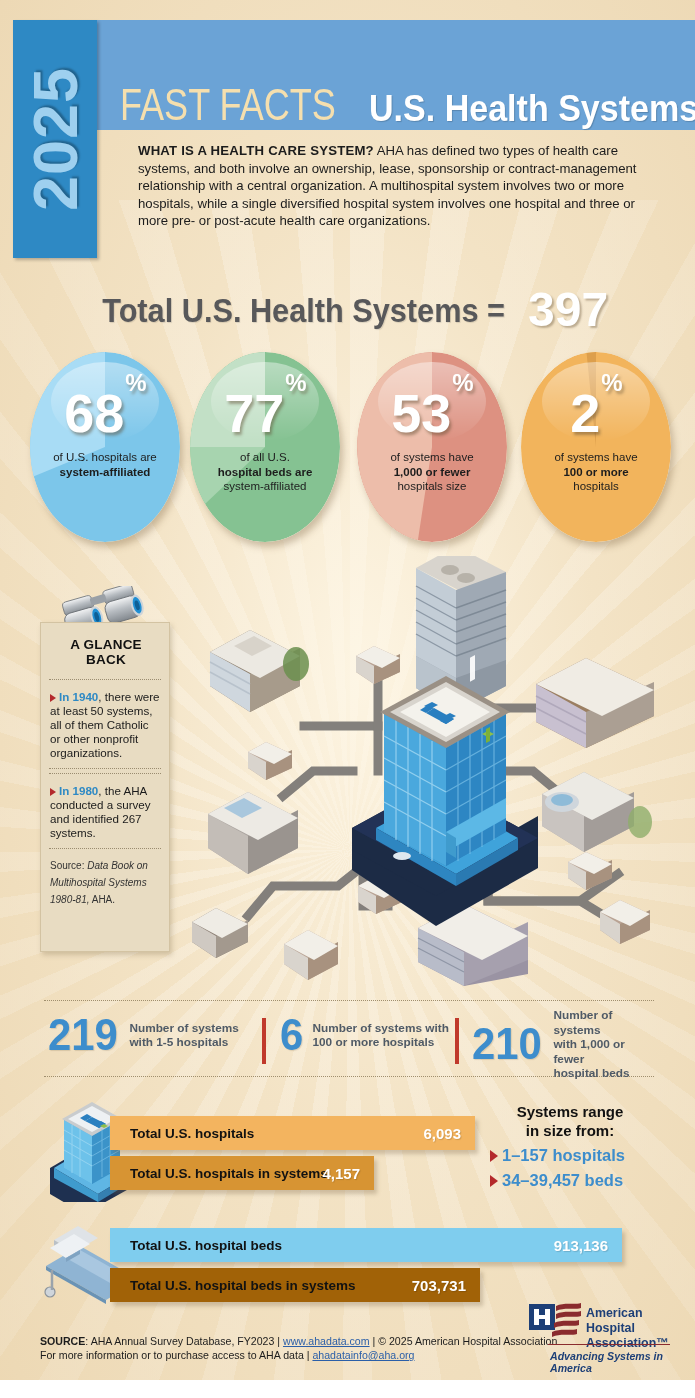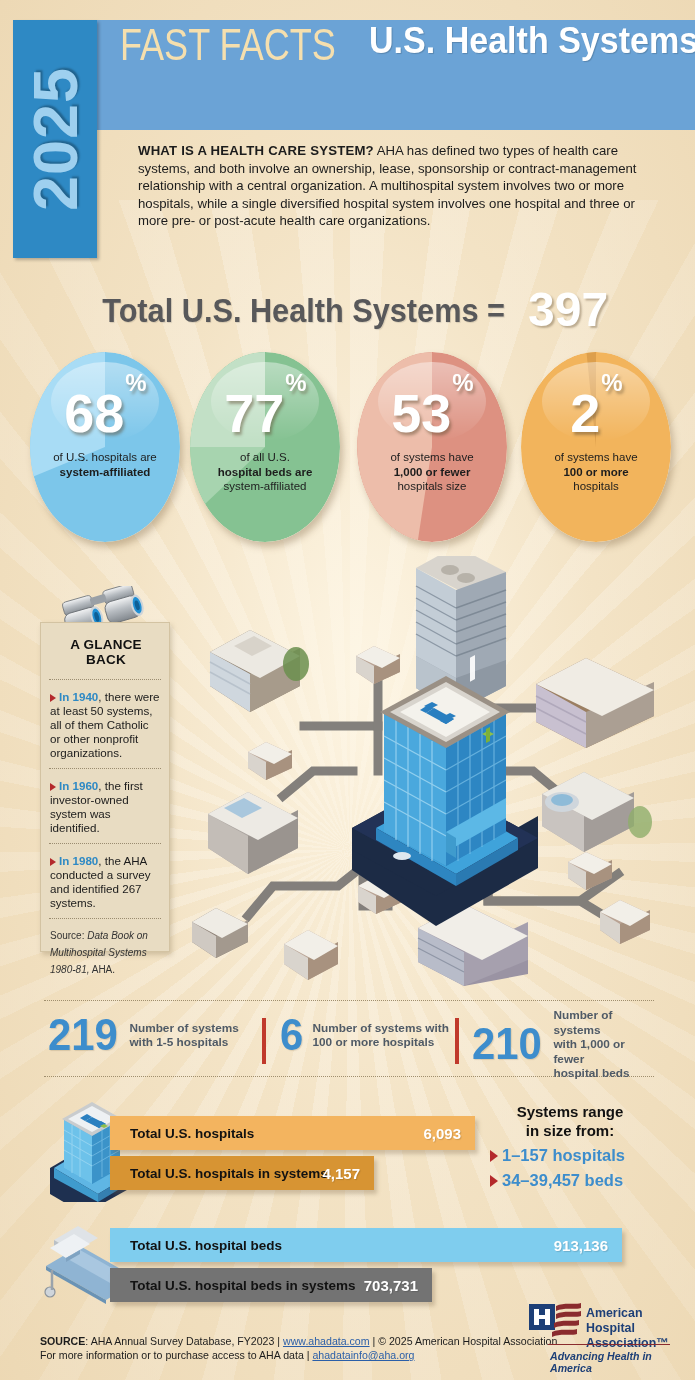--- a/index.html
+++ b/index.html
@@ -43,21 +43,21 @@
   #year-text{
     position:absolute; left:-77px; top:77px; width:238px; height:84px;
     transform:rotate(-90deg);
     display:flex; align-items:center; justify-content:center;
     font-size:63px; font-weight:bold; letter-spacing:1px;
     color:#9ed0ef; text-shadow:2px 2px 2px rgba(0,0,0,.28);
     font-family:"Liberation Sans", sans-serif;
   }
   #hdr-inner{
     position:absolute; left:120px; top:20px; height:110px; width:560px;
-    display:flex; align-items:flex-start;
+    display:flex; align-items:flex-end;
   }
   #ff{
     font-size:44px; color:#f5dfae; letter-spacing:0px;
     font-family:"Liberation Sans Narrow","Liberation Sans",sans-serif;
     transform:scaleX(.82); transform-origin:left center;
     white-space:nowrap; font-weight:400;
   }
   #ff-div{ width:3px; height:60px; background:#c0392b; margin:0 14px 0 -28px; }
   #ff-title{
     font-size:37px; font-weight:bold; color:#ffffff; white-space:nowrap;
@@ -522,23 +522,20 @@
 
   <div id="glance">
     <div id="glance-head">A GLANCE BACK</div>
     <div class="dotrule"></div>
 
     <div class="gitem">
       <span class="tri"></span><span class="yr">In 1940</span><span>, there were at least 50 systems, all of them Catholic or other nonprofit organizations.</span>
     </div>
     <div class="dotrule"></div>
 
-    <div class="gitem">
-      <span class="tri"></span><span class="yr">In 1960</span><span>, the first investor-owned system was identified.</span>
-    </div>
     <div class="dotrule"></div>
 
     <div class="gitem">
       <span class="tri"></span><span class="yr">In 1980</span><span>, the AHA conducted a survey and identified 267 systems.</span>
     </div>
     <div class="dotrule"></div>
 
     <div id="gsrc">
       <span>Source:</span><i> Data Book on Multihospital Systems 1980-81,</i><span> AHA.</span>
     </div>
@@ -632,21 +629,21 @@
     <div class="bar" style="left:74px;top:56px;width:264px;background:#d79433;">
       <span class="bl">Total U.S. hospitals in systems</span>
       <span class="bv">4,157</span>
     </div>
 
     <div class="bar" style="left:74px;top:128px;width:512px;background:#7fcdee;">
       <span class="bl">Total U.S. hospital beds</span>
       <span class="bv">913,136</span>
     </div>
 
-    <div class="bar" style="left:74px;top:168px;width:322px;background:#737373;">
+    <div class="bar" style="left:74px;top:168px;width:370px;background:#a16207;">
       <span class="bl">Total U.S. hospital beds in systems</span>
       <span class="bv">703,731</span>
     </div>
 
     <div id="rangebox">
       <div class="rh">Systems range</div>
       <div class="rh">in size from:</div>
       <div class="ri">
         <span class="tri"></span><span>1–157 hospitals</span>
       </div>
@@ -680,17 +677,17 @@
           <path d="M26 21 C34 17 44 20 51 18 L51 23 C44 25 34 22 26 26 Z"></path>
           <path d="M24 30 C32 26 42 29 49 27 L49 32 C42 34 32 31 24 35 Z"></path>
         </g>
       </svg>
     </div>
     <div class="lt">
       <div>American Hospital</div>
       <div>Association™</div>
     </div>
     <div class="ld"></div>
-    <div class="ls">Advancing Health in America</div>
+    <div class="ls">Advancing Systems in America</div>
   </div>
 
   <div id="white-bottom"></div>
 </div>
 
 </body></html>

